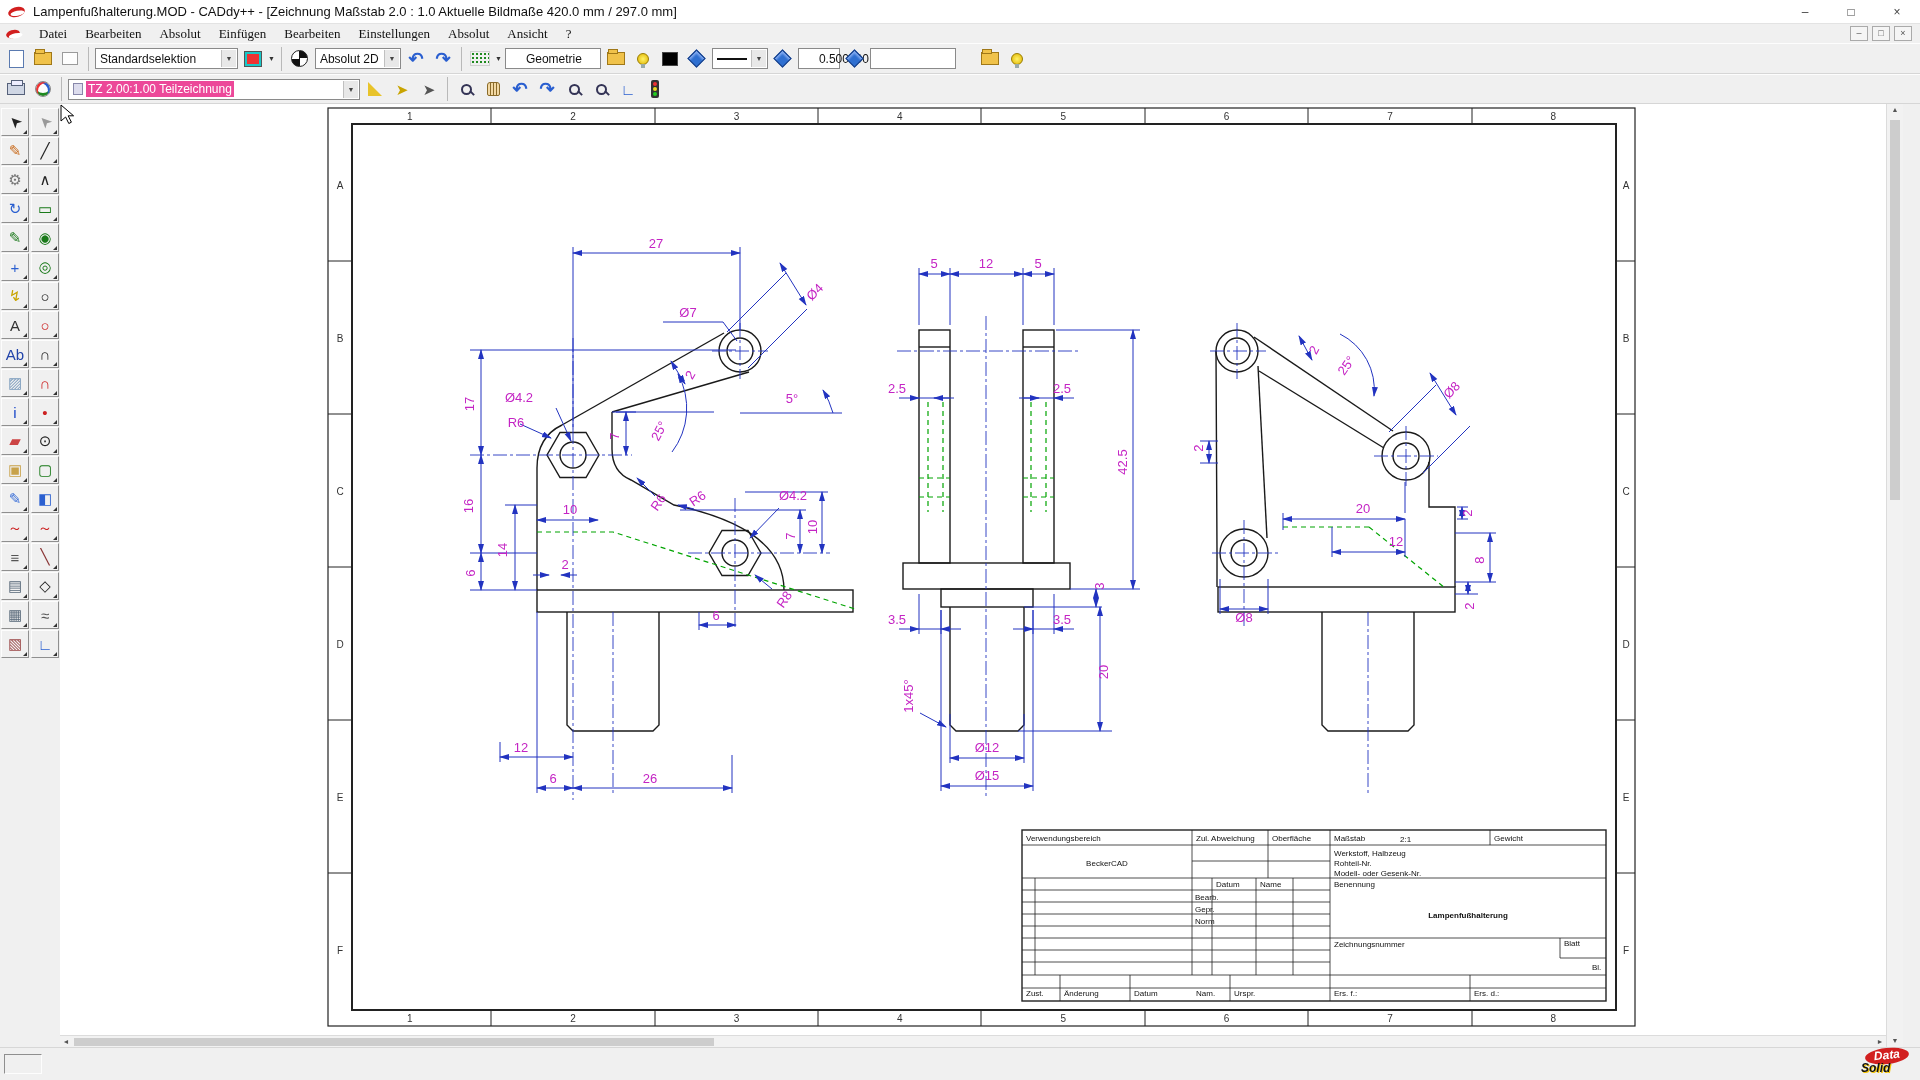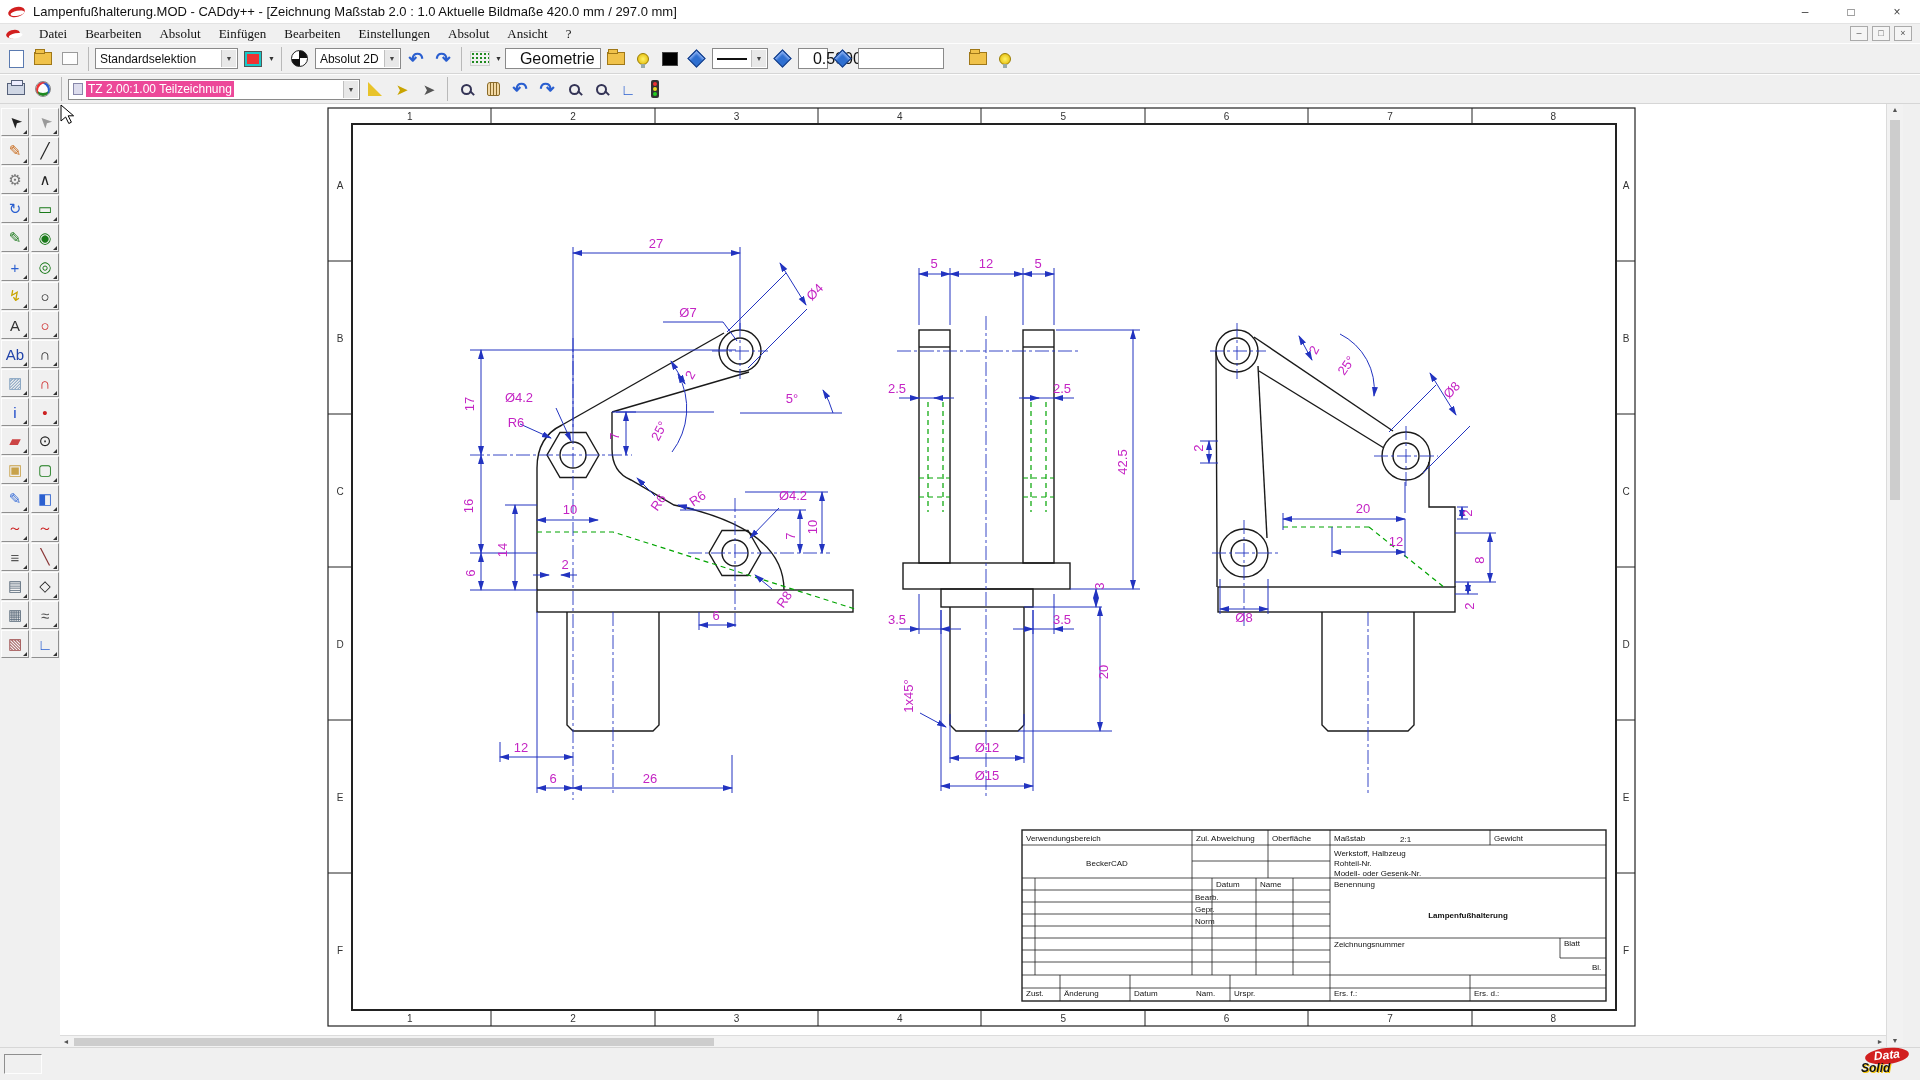--- a/index.html
+++ b/index.html
@@ -19,21 +19,21 @@
   .mdibtn{width:18px;height:15px;border:1px solid #aaa;background:#f5f5f5;font-size:9px;line-height:13px;text-align:center;color:#555;}
   
   .tb{position:absolute;left:0;width:1920px;background:#f0f0f0;display:flex;align-items:center;gap:3px;padding-left:4px;border-top:1px solid #fdfdfd;border-bottom:1px solid #d6d6d6;}
   .tb1{top:43px;height:31px;}
   .tb2{top:74px;height:30px;}
   .sep{width:1px;height:24px;background:#b9b9b9;margin:0 3px;flex:none;}
   .ti{width:24px;height:24px;display:flex;align-items:center;justify-content:center;flex:none;position:relative;}
   .glyph{font-size:15px;line-height:1;}
   .cmb{height:21px;background:#fff;border:1px solid #8a8a8a;display:flex;align-items:center;font-size:12px;padding-left:4px;position:relative;flex:none;}
   .cmb .ar{position:absolute;right:1px;top:1px;bottom:1px;width:15px;background:#e8e8e8;border-left:1px solid #c0c0c0;font-size:7px;color:#444;display:flex;align-items:center;justify-content:center;}
-  .fld{height:21px;background:#fff;border:1px solid #8a8a8a;font-size:16px;padding:0 14px;display:flex;align-items:center;flex:none;}
+  .fld{height:21px;background:#fff;border:1px solid #8a8a8a;font-size:12px;padding:0 20px;display:flex;align-items:center;flex:none;}
   .hl{background:#ec4899;color:#fff;padding:1px 2px;}
   
   .i-doc{width:15px;height:18px;background:#fff;border:1px solid #5a7ab0;}
   .i-folder{width:18px;height:13px;background:#f0c24a;border:1px solid #a07818;position:relative;}
   .i-folder::before{content:"";position:absolute;left:0;top:-4px;width:8px;height:3px;background:#f0c24a;border:1px solid #a07818;}
   .i-rect{width:16px;height:13px;background:#fdfdfd;border:1px solid #9a9a9a;}
   .i-swred{width:16px;height:14px;background:#e33;border:2px solid #19c8c8;outline:1px solid #555;}
   .i-swblk{width:16px;height:14px;background:#000;border:1px solid #444;}
   .i-circbw{width:17px;height:17px;border-radius:50%;border:1px solid #222;background:conic-gradient(#111 0 90deg,#fff 90deg 180deg,#111 180deg 270deg,#fff 270deg);}
   .i-grid{width:20px;height:15px;background-image:radial-gradient(circle,#1f8a1f 1.2px,transparent 1.3px);background-size:4px 4px;border:1px solid #d0d0d0;}

